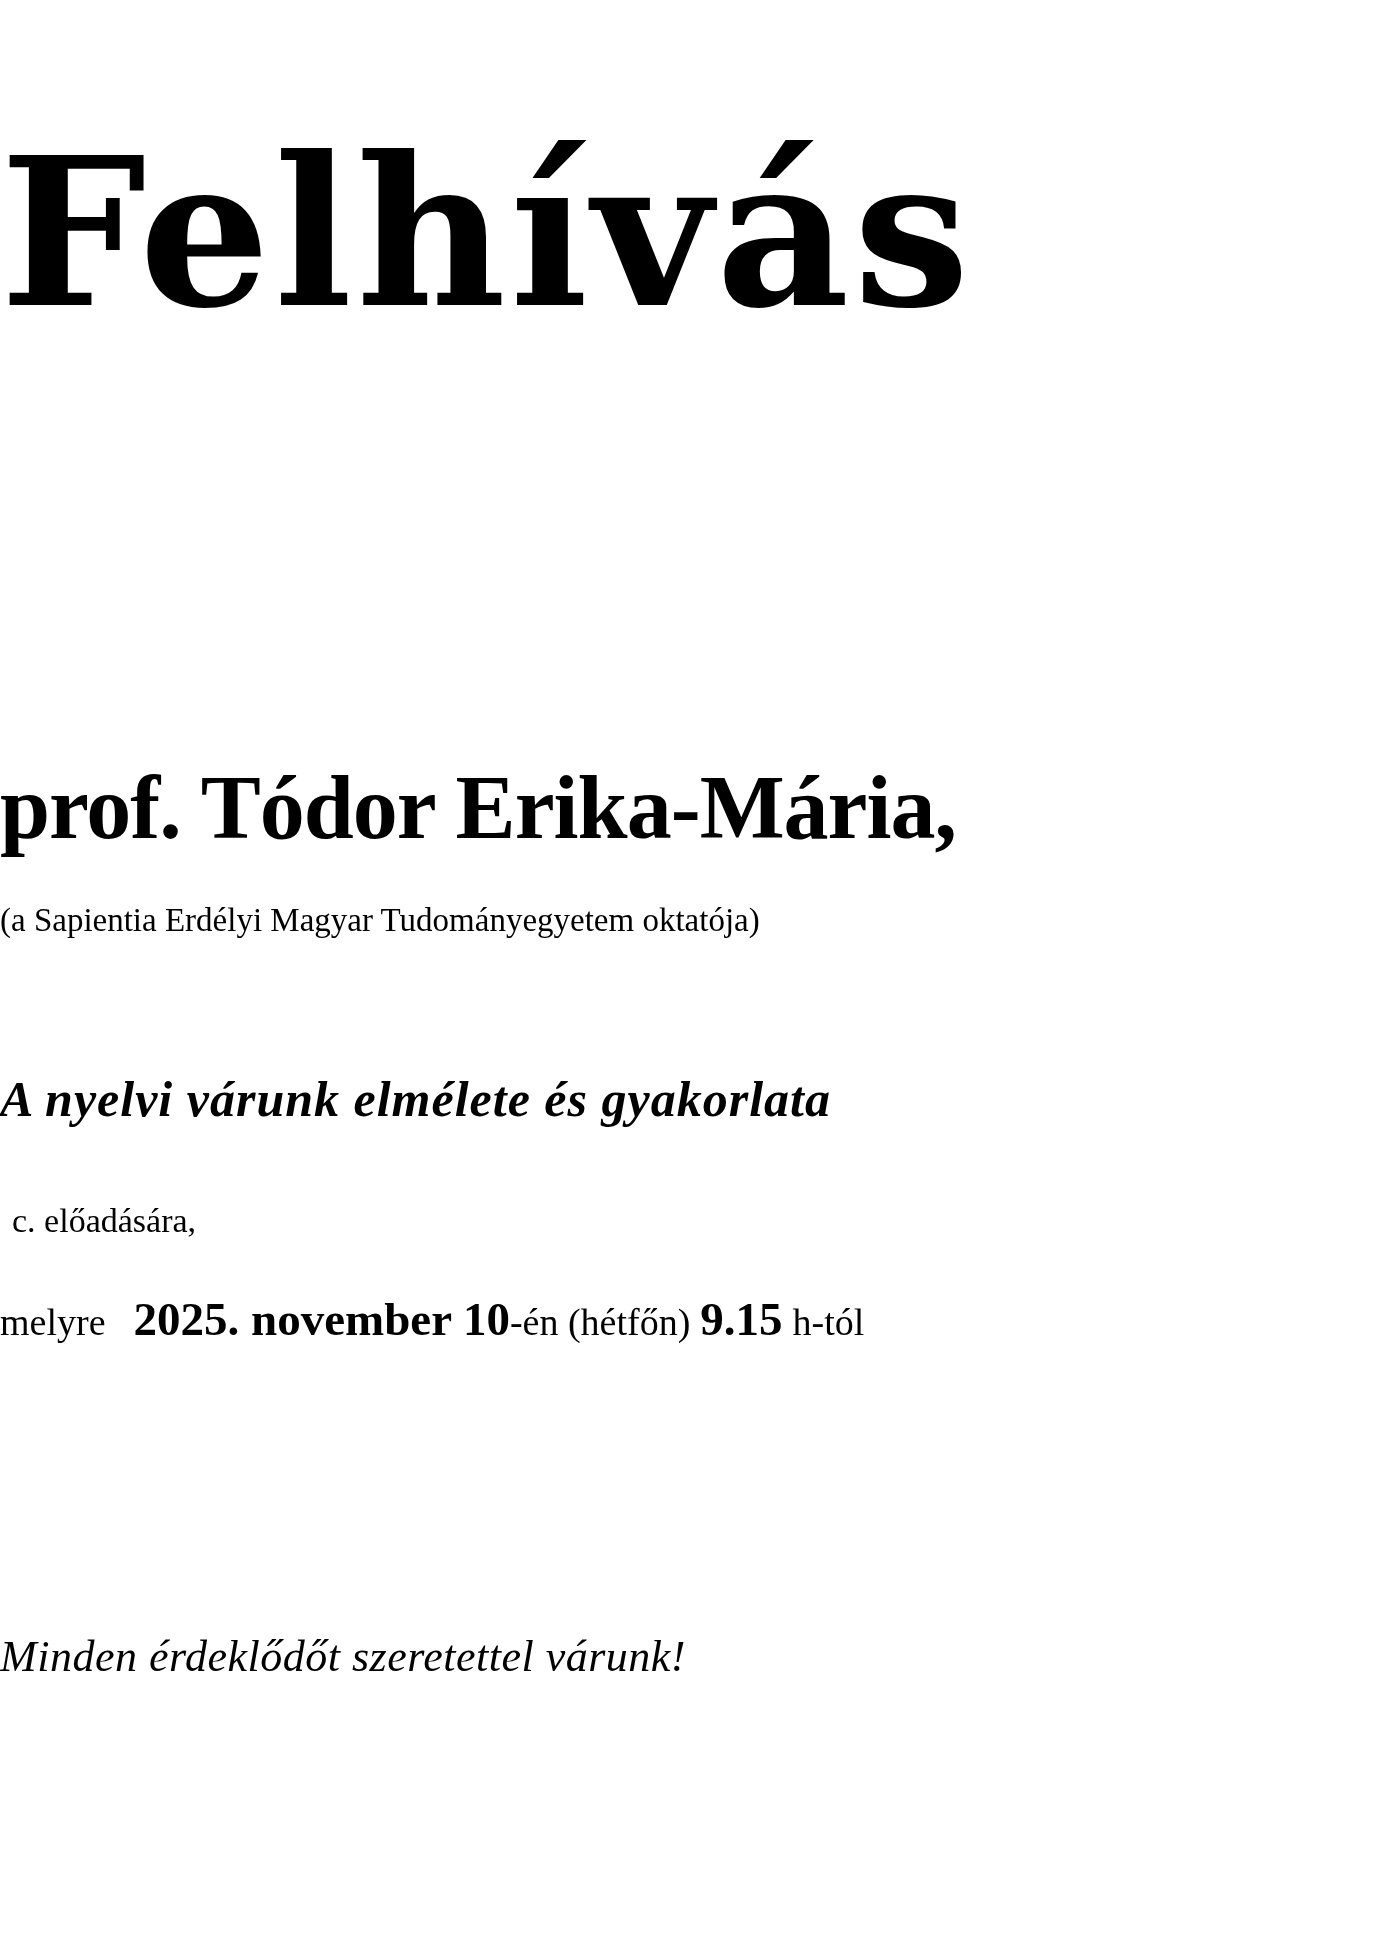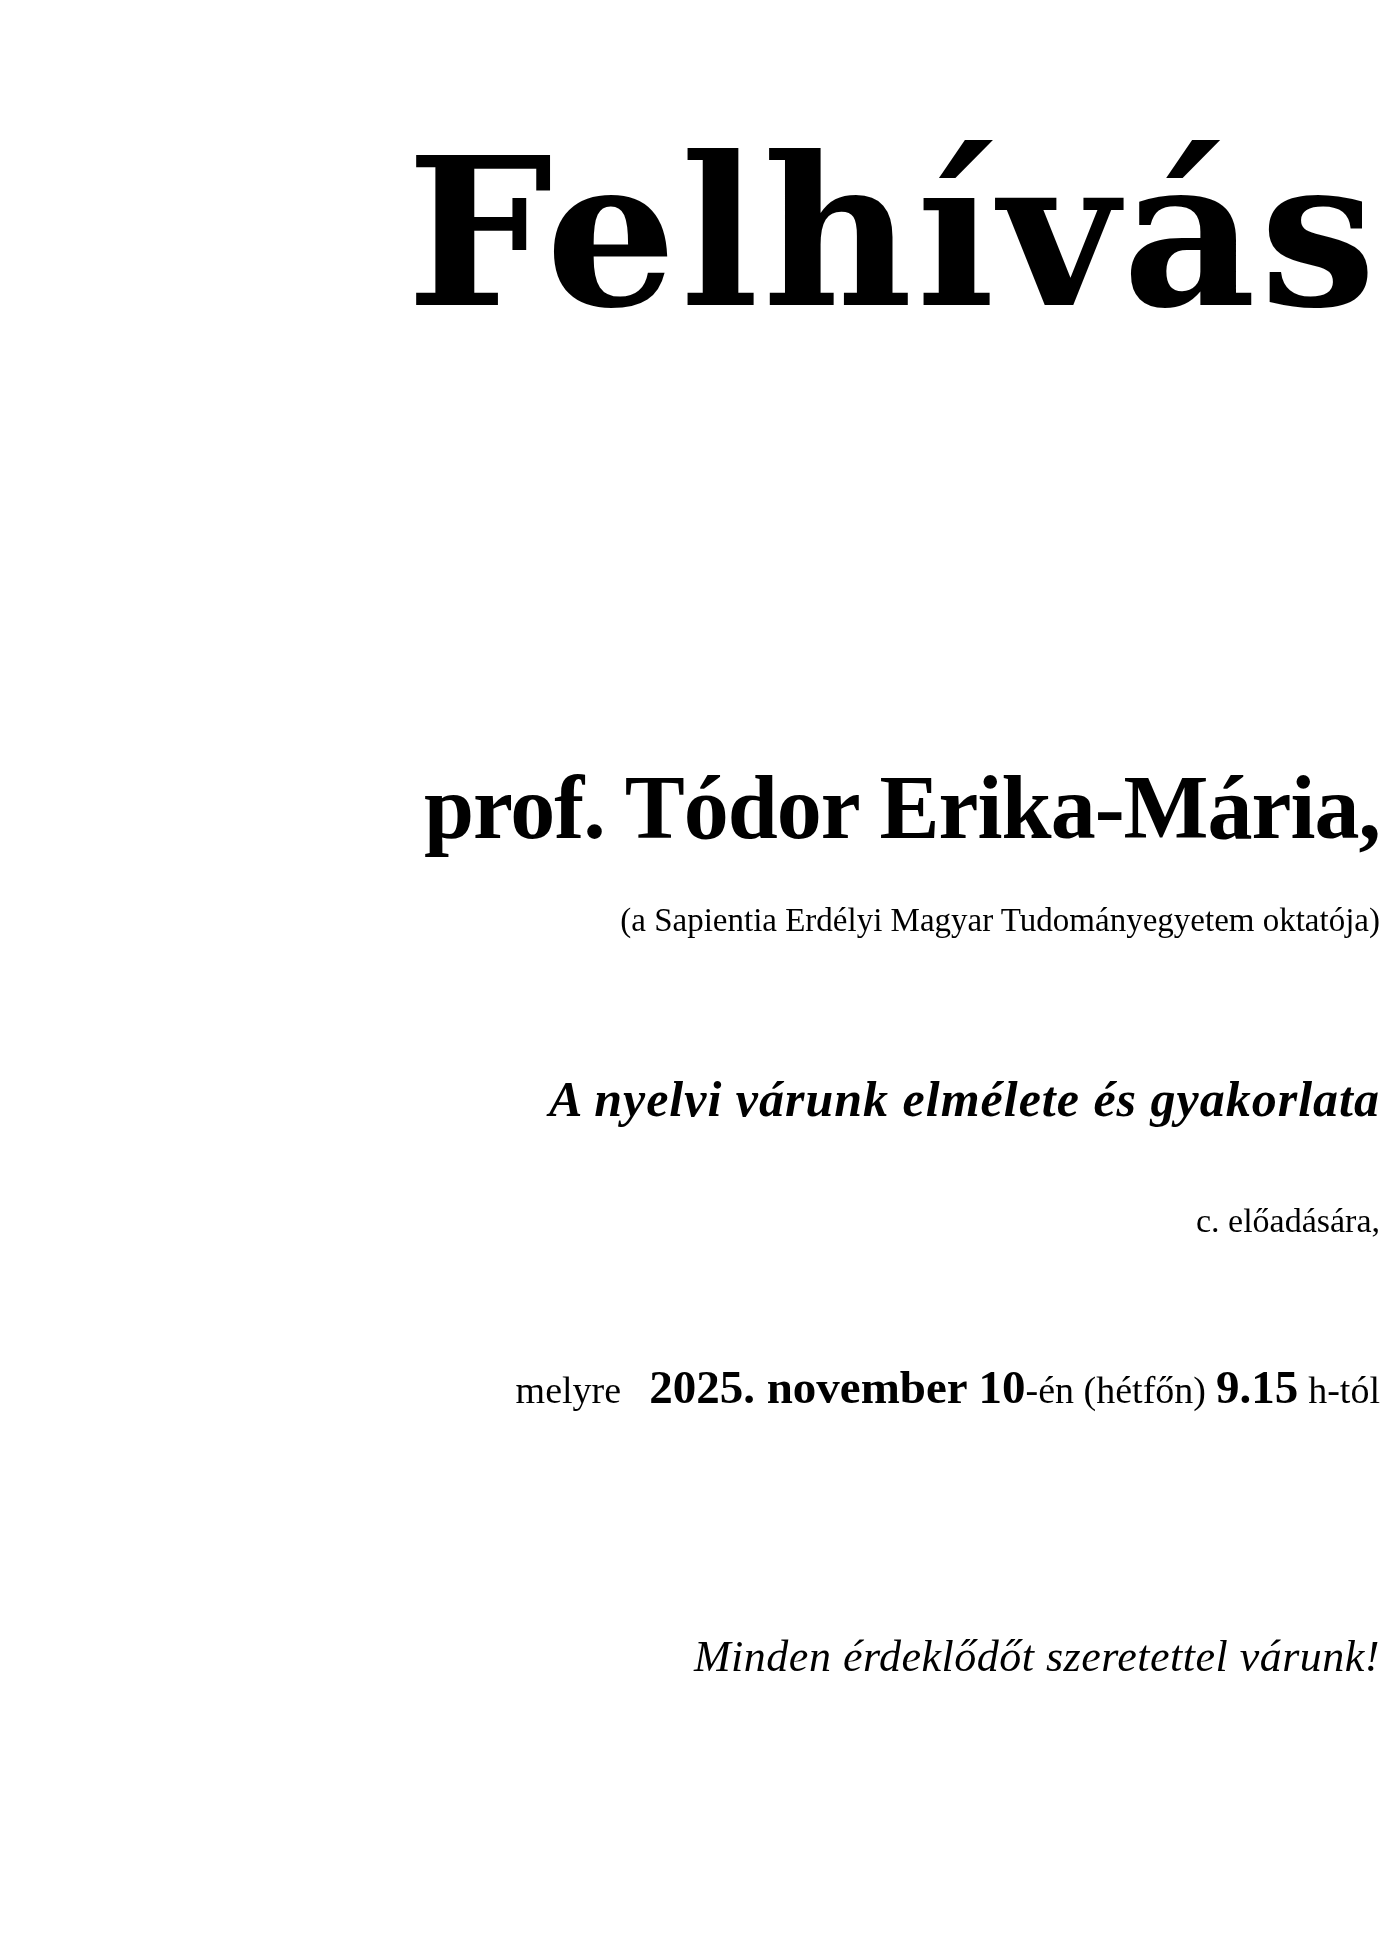--- a/index.html
+++ b/index.html
@@ -11,21 +11,21 @@
     margin: 0 auto;
     background: #ffffff;
     color: #000000;
     font-family: "Liberation Serif", "DejaVu Serif", serif;
     overflow: hidden;
   }
   .center-line {
     position: absolute;
     left: 0;
     right: 0;
-    text-align: right;
+    text-align: left;
     white-space: nowrap;
   }
   .poster-title {
     top: 130px;
     font-family: "DejaVu Serif", "Liberation Serif", serif;
     font-weight: 700;
     font-size: 206px;
     line-height: 1;
     letter-spacing: 4px;
   }
@@ -53,23 +53,22 @@
     font-weight: 700;
     font-style: italic;
     letter-spacing: 1px;
   }
   .lecture-label {
     top: 1202px;
     font-size: 34px;
     padding-left: 12px;
   }
   .schedule-line {
-    top: 1360px;
+    top: 1292px;
     font-size: 38px;
-    padding-left: 47px;
   }
   .schedule-line .big-bold,
   .venue-line .big-bold {
     font-size: 47px;
     font-weight: 700;
   }
   .schedule-prefix { margin-right: 28px; }
   .schedule-date-suffix { margin-right: 10px; }
   .schedule-time-suffix { margin-left: 10px; }
   .venue-line {

